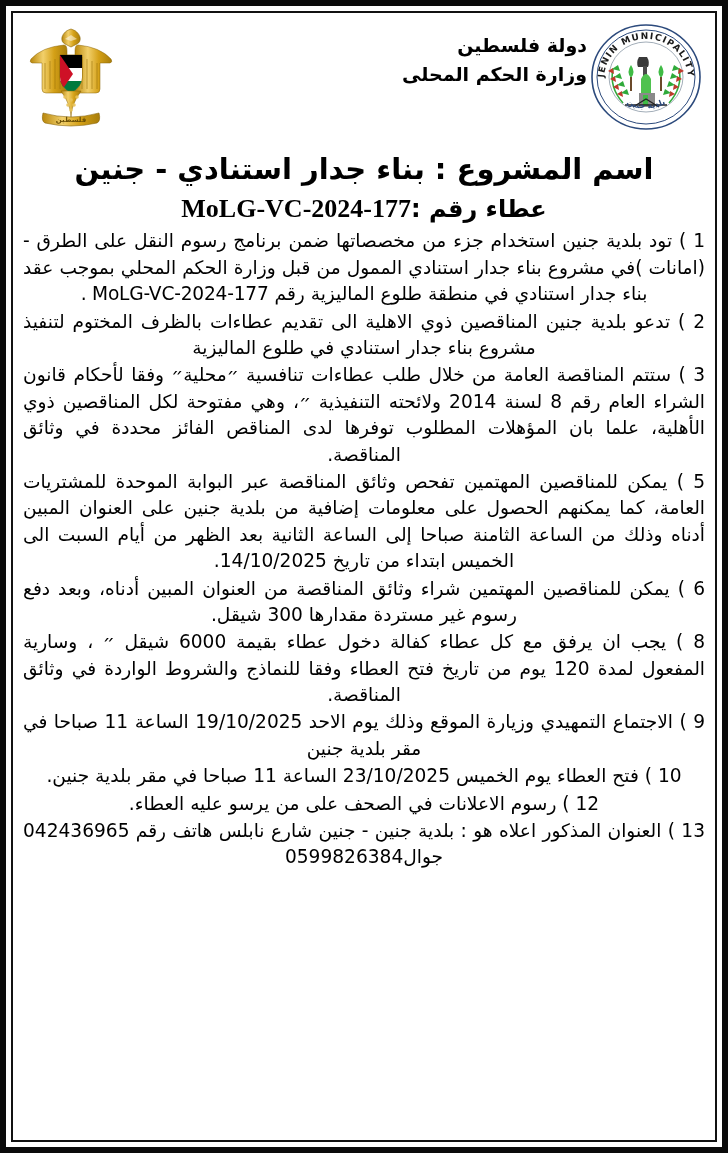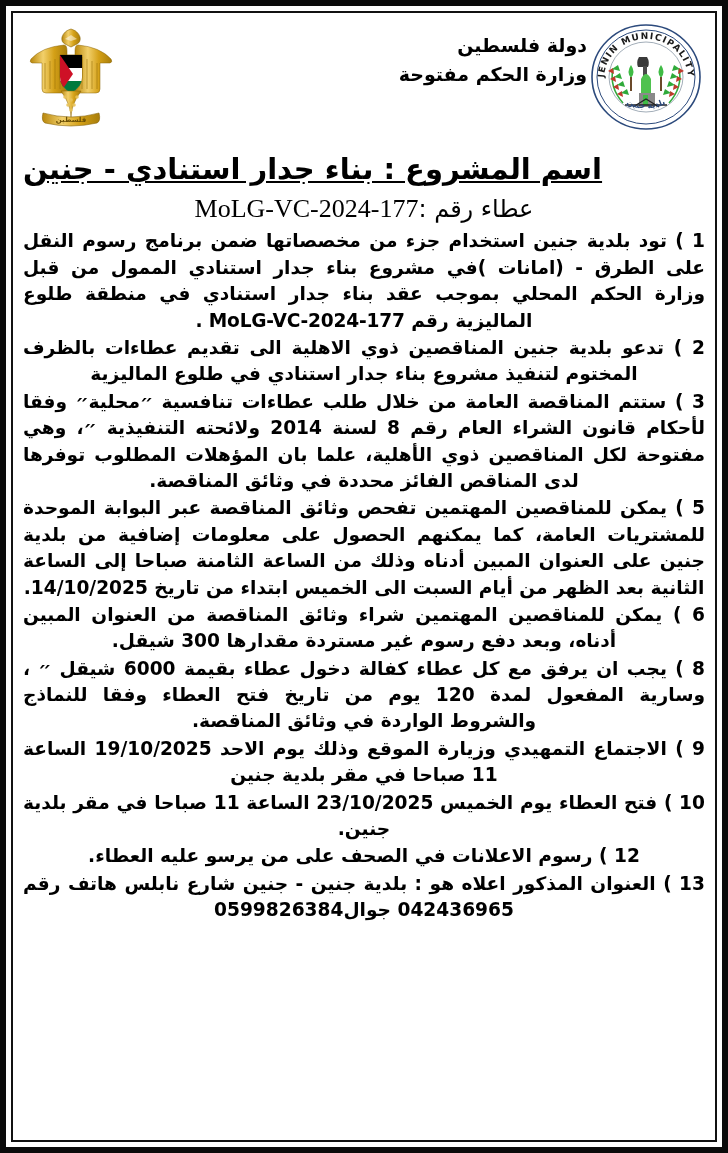--- a/index.html
+++ b/index.html
@@ -68,48 +68,47 @@
   .emblem {
     width: 96px;
     height: 118px;
     flex: 0 0 96px;
     position: relative;
   }
   .emblem svg { display:block; }
 
   
   .project-title {
-    text-align: left;
+    text-align: center;
     font-size: 29px;
     font-weight: bold;
     margin: 2px 0 0 0;
     line-height: 1.25;
     letter-spacing: -0.3px;
-    text-decoration: underline;
   }
   .tender-no {
     text-align: center;
     font-size: 26px;
-    font-weight: normal;
+    font-weight: bold;
     margin: 6px 0 4px 0;
     line-height: 1.2;
     font-family: "Liberation Serif", "DejaVu Serif", serif;
   }
   .tender-no .ar {
     font-family: "DejaVu Sans", "Liberation Sans", sans-serif;
     font-size: 24px;
   }
 
   
   .clauses {
     margin-top: 2px;
   }
   .clause {
     font-size: 18.6px;
-    font-weight: bold;
+    font-weight: normal;
     line-height: 1.42;
     text-align: justify;
     text-align-last: center;
     margin: 0 0 1px 0;
     letter-spacing: -0.2px;
     direction: rtl;
   }
 </style>
 </head>
 <body>
@@ -169,21 +168,21 @@
           </g>
           <path id="arcBot" d="M 22 64 A 40 38 0 0 0 96 64" fill="none"></path>
           <text font-family="DejaVu Sans, sans-serif" font-size="8" font-weight="bold" fill="#2c4a7c">
             <textPath href="#arcBot" startOffset="50%" text-anchor="middle">بلدية جنين</textPath>
           </text>
         </svg>
       </div>
 
       <div class="header-center">
         <div class="ministry-line">دولة فلسطين</div>
-        <div class="ministry-line">وزارة الحكم مفتوحة</div>
+        <div class="ministry-line">وزارة الحكم المحلى</div>
       </div>
 
       <div class="emblem">
         <svg width="96" height="118" viewBox="0 0 96 118" xmlns="http://www.w3.org/2000/svg">
           <defs>
             <linearGradient id="gold" x1="0" y1="0" x2="1" y2="0">
               <stop offset="0%" stop-color="#b8860b"></stop>
               <stop offset="35%" stop-color="#f2d06b"></stop>
               <stop offset="65%" stop-color="#d4a017"></stop>
               <stop offset="100%" stop-color="#a87d0a"></stop>

